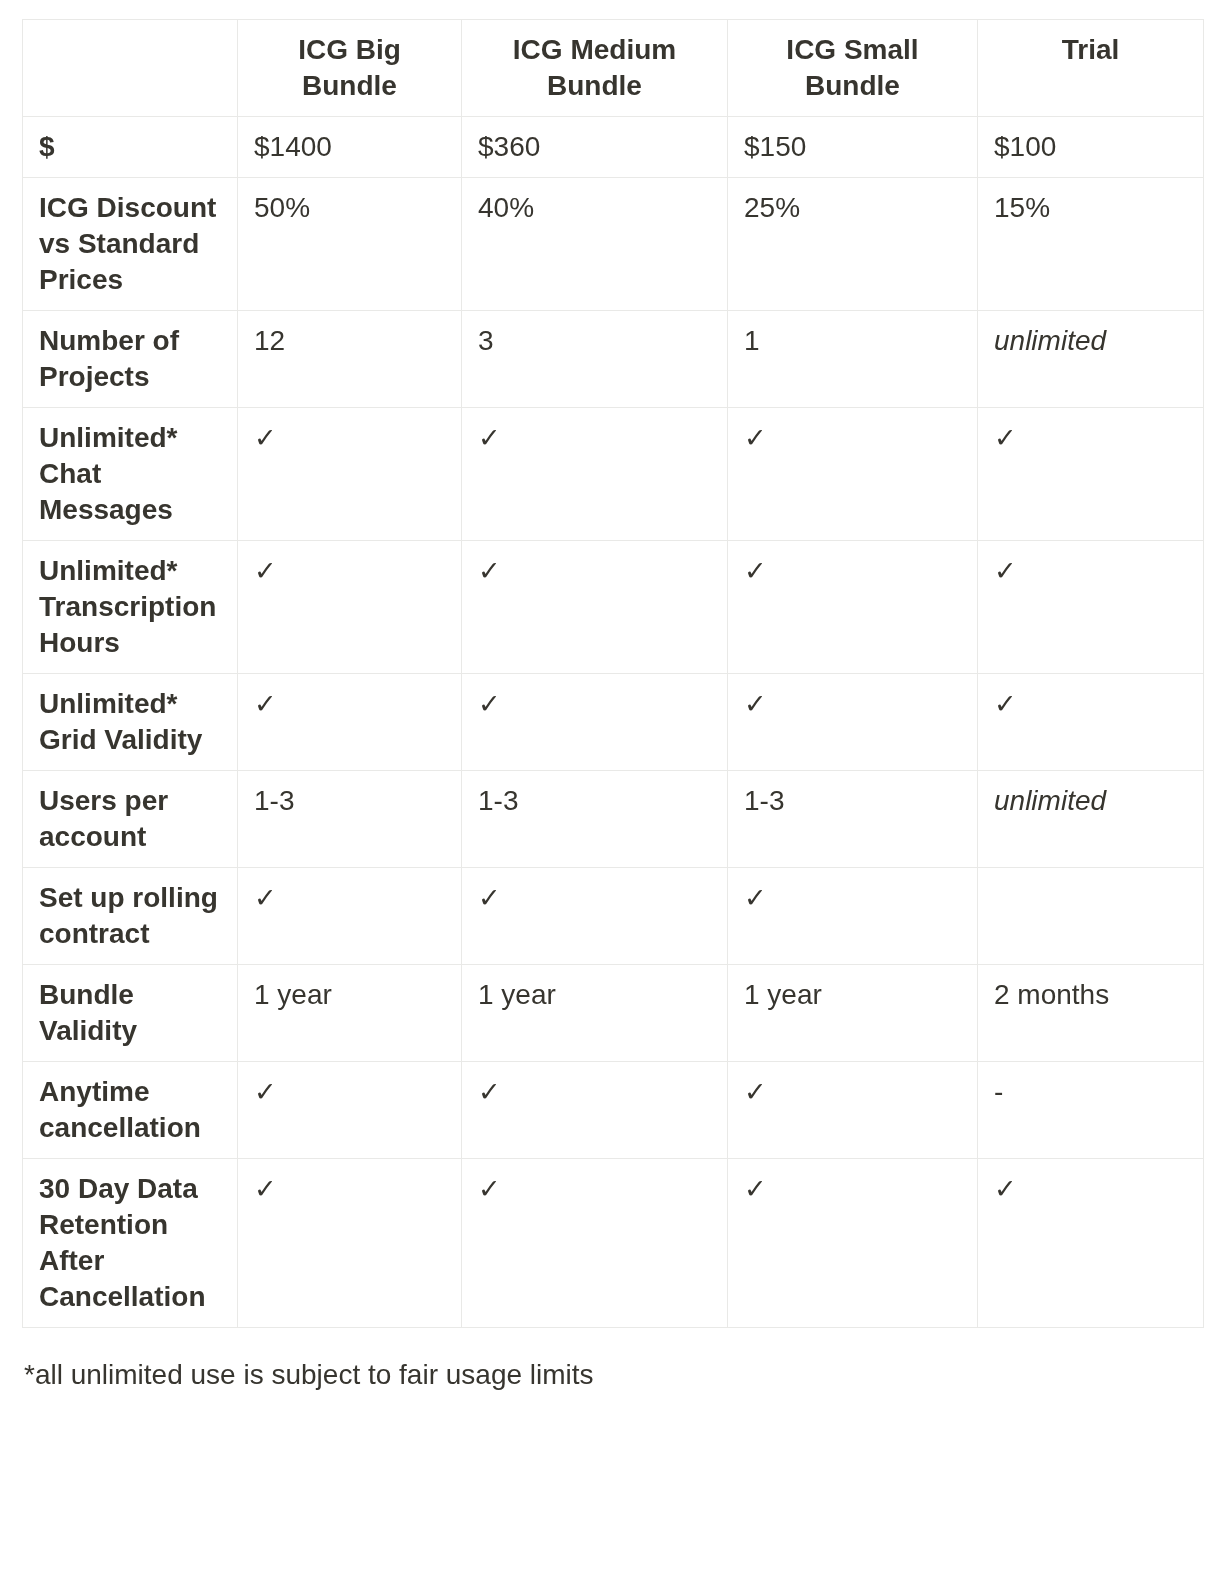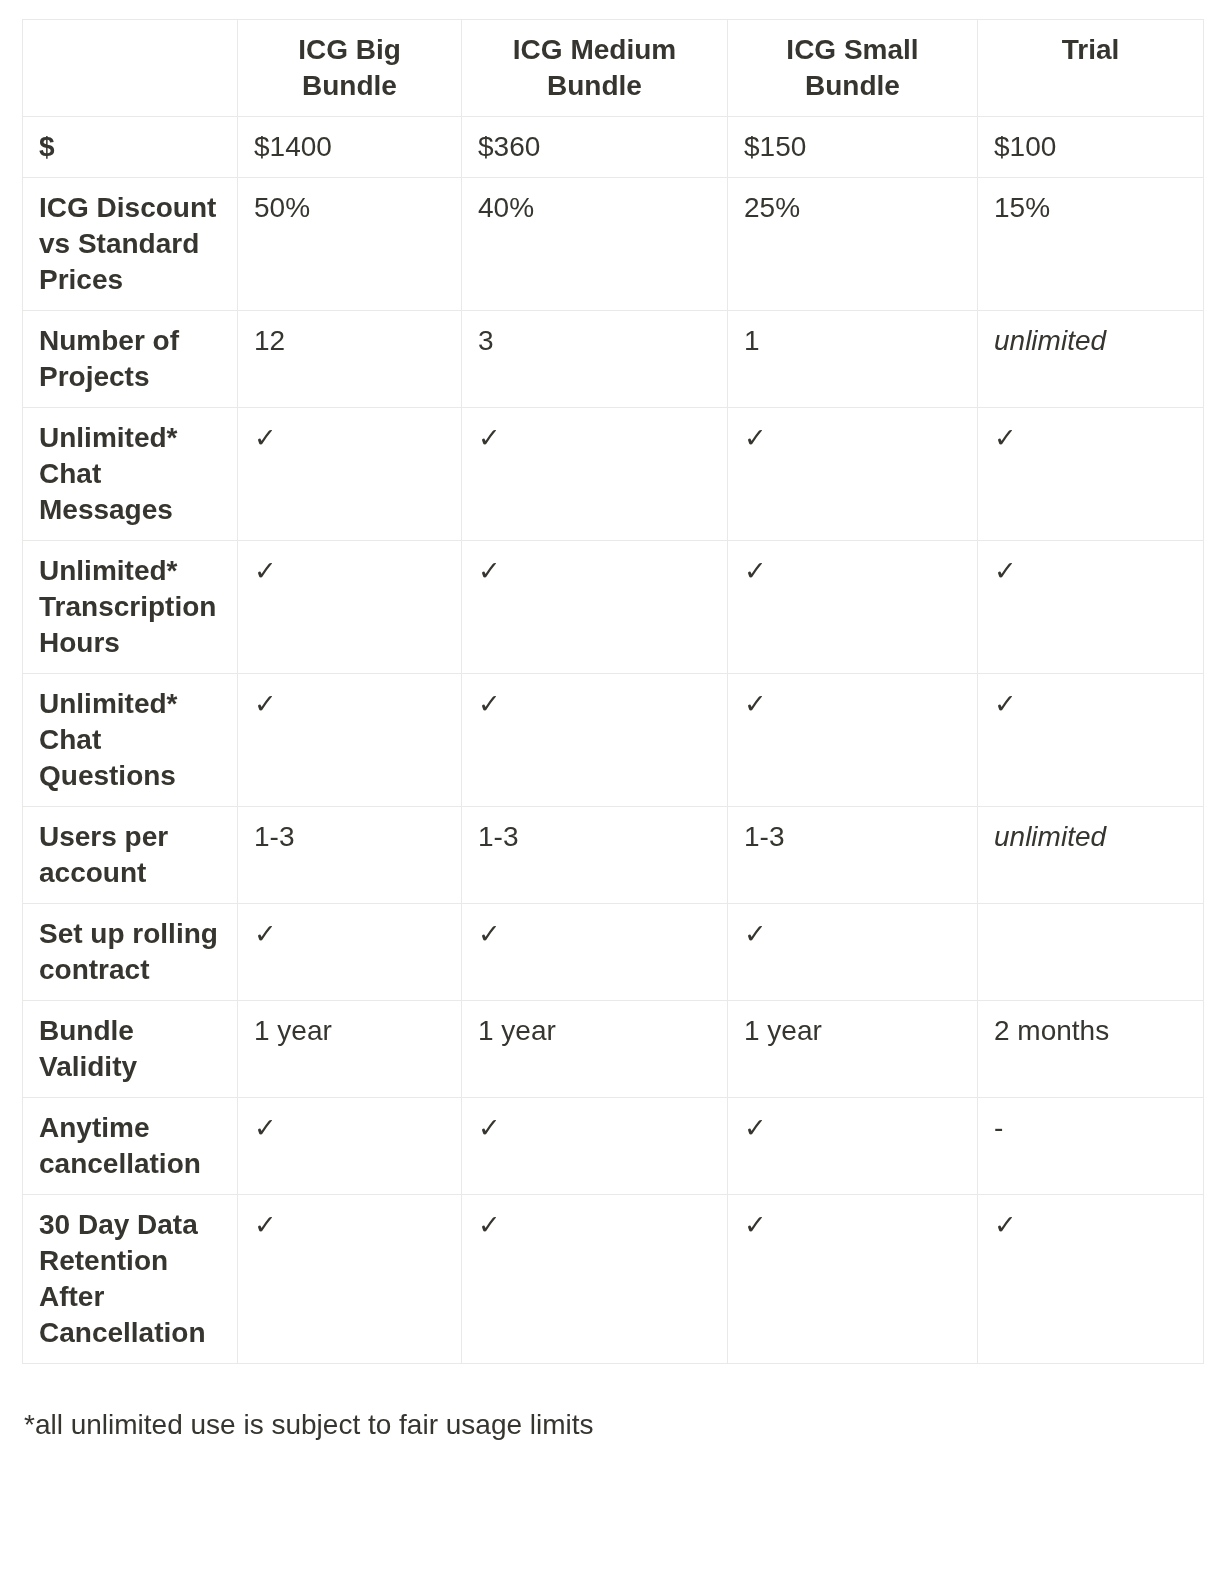--- a/index.html
+++ b/index.html
@@ -40,21 +40,21 @@
   table.pricing td.label {
     font-weight: 700;
   }
   table.pricing td.italic {
     font-style: italic;
   }
   .check {
     font-size: 27px;
   }
   .footnote {
-    margin: 40px 0 0 2px;
+    margin: 26px 0 0 2px;
     font-size: 28px;
     line-height: 42px;
     font-weight: normal;
   }
 </style>
 </head>
 <body>
 
 <div class="page">
   <table class="pricing">
@@ -104,21 +104,21 @@
           <td><span class="check">✓</span></td>
         </tr>
         <tr>
           <td class="label">Unlimited* Transcription Hours</td>
           <td><span class="check">✓</span></td>
           <td><span class="check">✓</span></td>
           <td><span class="check">✓</span></td>
           <td><span class="check">✓</span></td>
         </tr>
         <tr>
-          <td class="label">Unlimited* Chat Questions</td>
+          <td class="label">Unlimited* Grid Validity</td>
           <td><span class="check">✓</span></td>
           <td><span class="check">✓</span></td>
           <td><span class="check">✓</span></td>
           <td><span class="check">✓</span></td>
         </tr>
         <tr>
           <td class="label">Users per account</td>
           <td>1-3</td>
           <td>1-3</td>
           <td>1-3</td>

